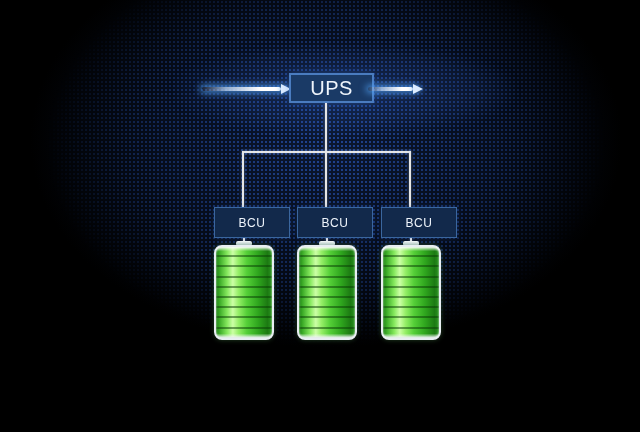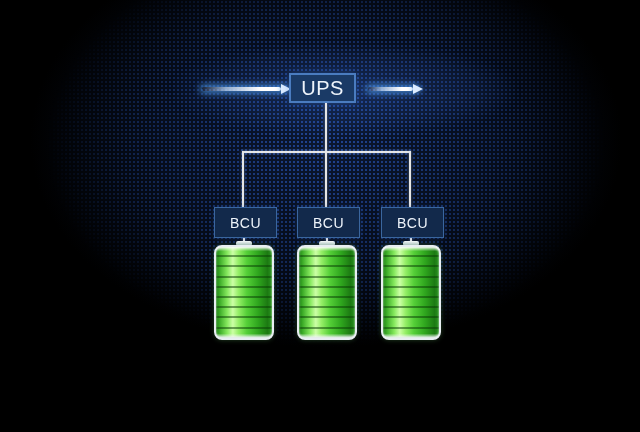--- a/index.html
+++ b/index.html
@@ -48,24 +48,24 @@
   
   .node{
     position:absolute;
     display:flex;align-items:center;justify-content:center;
     background:var(--node-fill);
     border:2px solid var(--node-border);
     color:var(--node-text);
     box-shadow:0 0 8px rgba(60,120,220,0.35);
     letter-spacing:0.5px;
   }
-  .node-ups{left:289px;top:73px;width:67px;height:30px;font-size:20px;}
+  .node-ups{left:289px;top:73px;width:85px;height:30px;font-size:20px;}
   .node-itload{left:423px;top:72px;width:76px;height:31px;font-size:19px;}
   .node-bcu{
-    width:63px;height:31px;top:207px;font-size:14px;
+    width:76px;height:31px;top:207px;font-size:12px;
     background:var(--bcu-fill);
     border:1px solid var(--bcu-border);
     box-shadow:0 0 6px rgba(50,100,190,0.3);
   }
   .bcu-1{left:214px;} .bcu-2{left:297px;} .bcu-3{left:381px;}
   
   .beam{
     position:absolute;height:4px;border-radius:2px;
     background:linear-gradient(90deg, rgba(255,255,255,0.05) 0%, rgba(190,220,255,0.75) 30%, var(--beam-core) 75%, var(--beam-core) 100%);
     box-shadow:0 0 7px 2px rgba(85,168,255,0.75);

